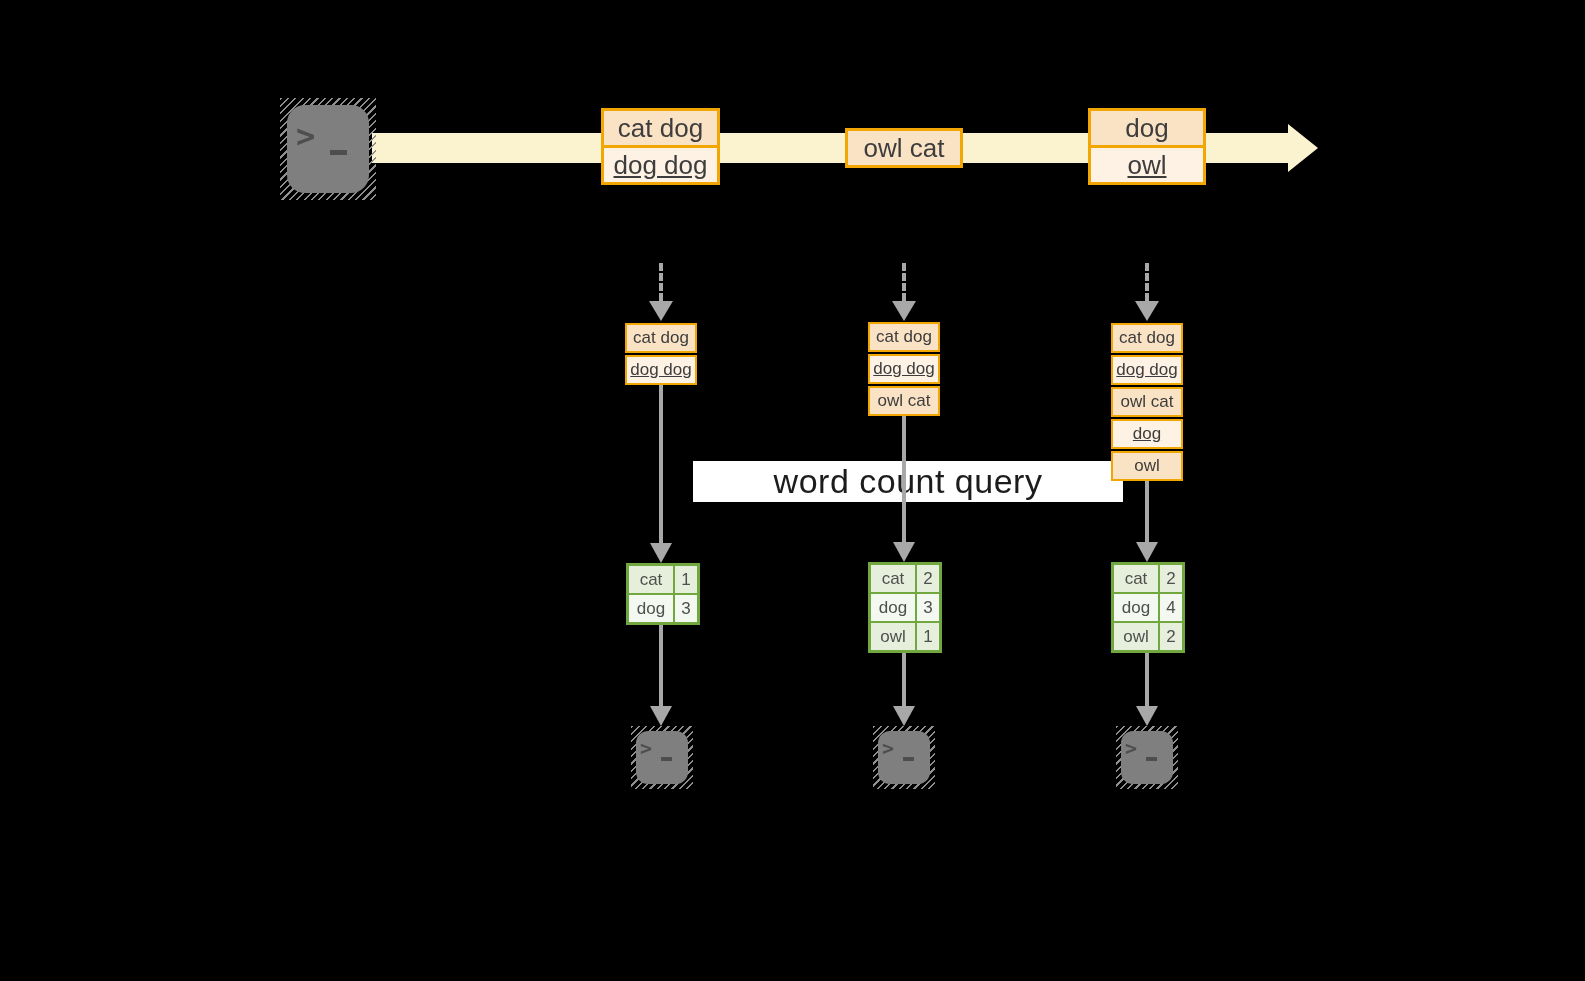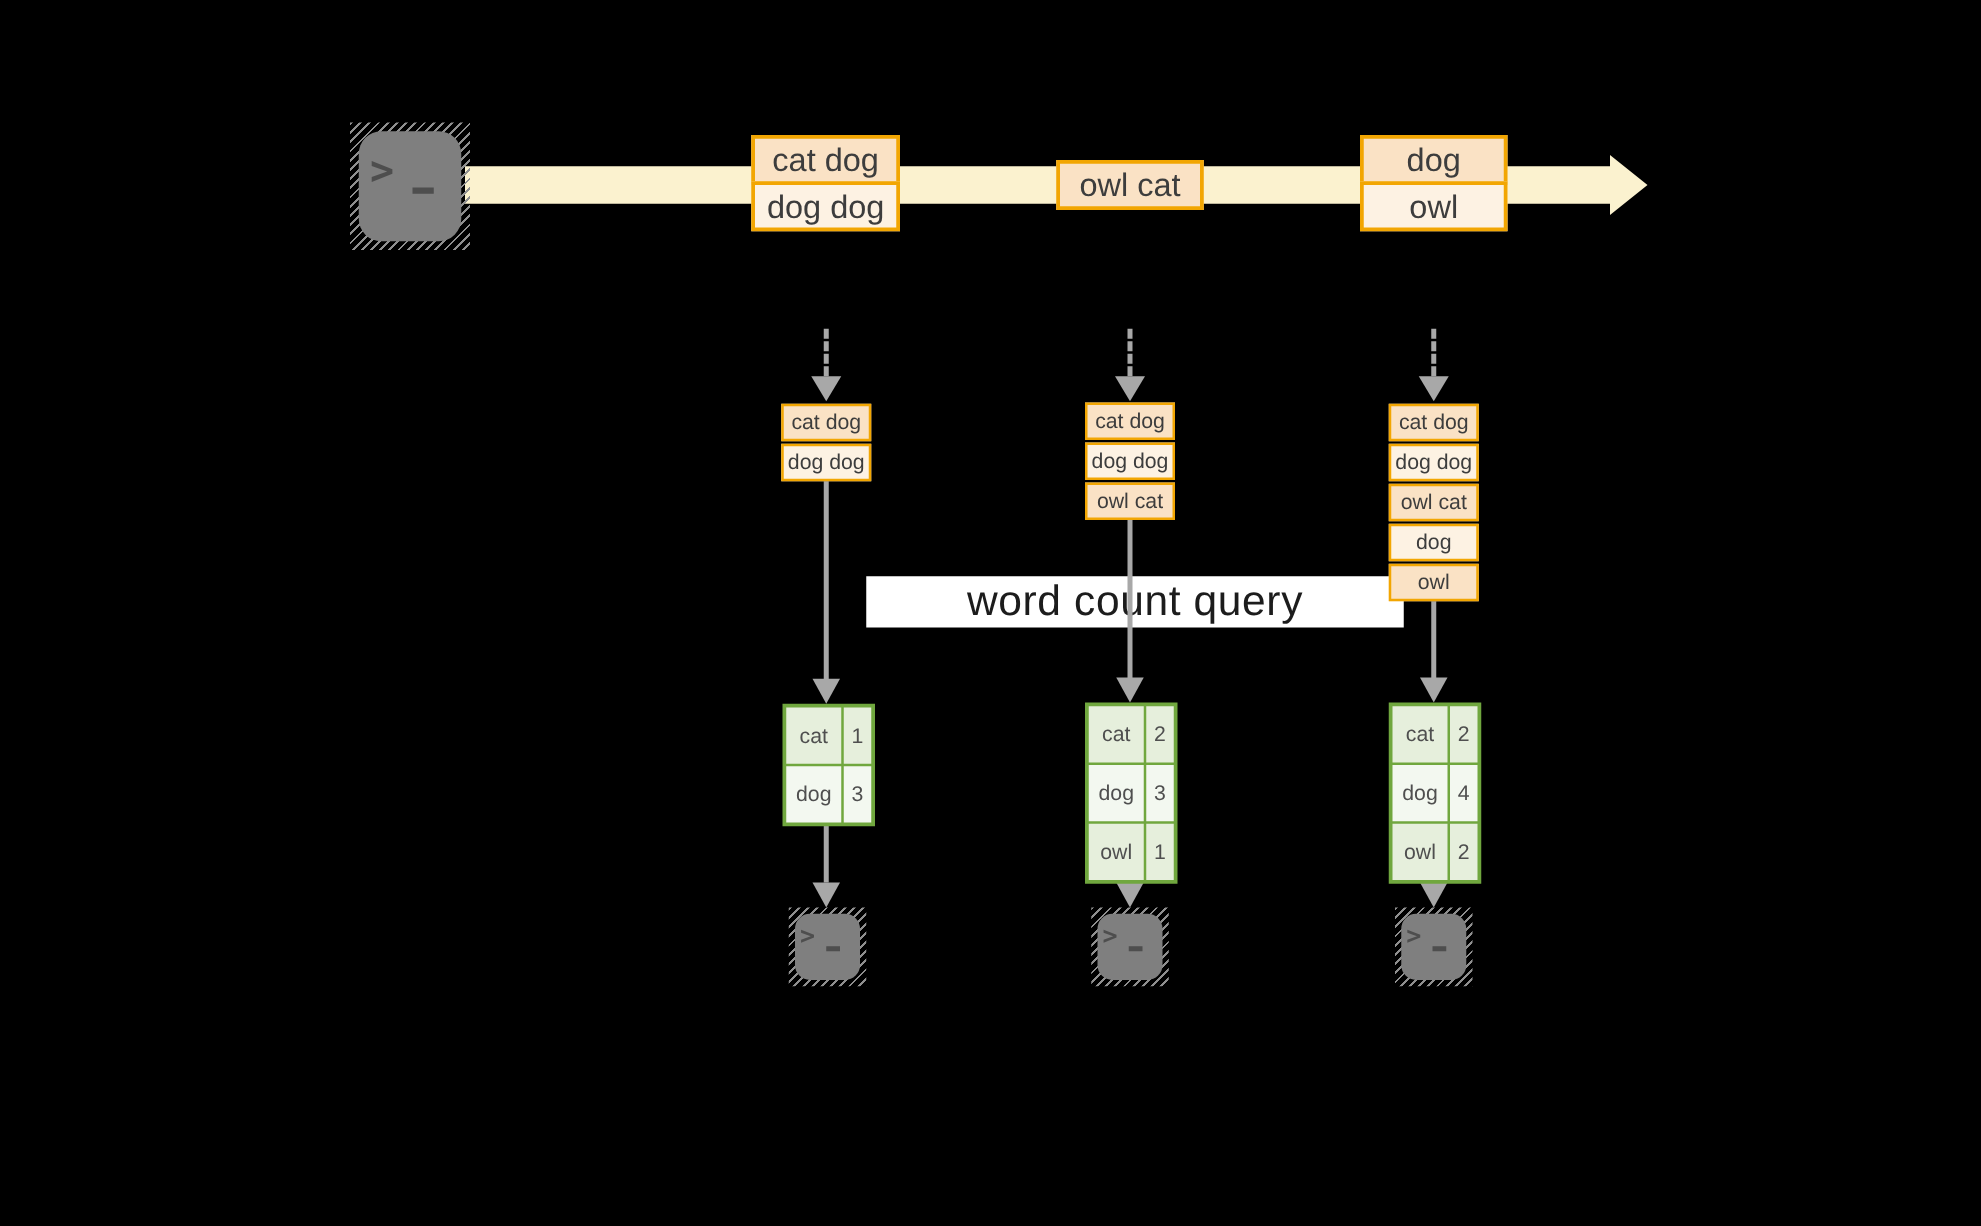--- a/index.html
+++ b/index.html
@@ -13,21 +13,21 @@
   .band{background:#fbf2cf;height:30px;z-index:1;}
   .band-head{width:0;height:0;border-top:24px solid transparent;border-bottom:24px solid transparent;
              border-left:30px solid #fbf2cf;z-index:1;}
 
   
   .sevent{z-index:2;}
   .srow{box-sizing:border-box;height:40px;border:3px solid #f2a602;display:flex;align-items:center;justify-content:center;
         font-size:26px;color:#3d3d3d;}
   .srow + .srow{margin-top:-3px;}
   .fill-dark{background:#fae2c5;}
-  .fill-light{background:#fdf2e3;}
+  .fill-light{background:#fdf2e3;text-decoration:underline;}
 
   
   .dash-line{width:0;border-left:4px dashed #a8a8a8;z-index:4;}
   .head-down{width:0;height:0;border-left:12px solid transparent;border-right:12px solid transparent;
              border-top:20px solid #a8a8a8;z-index:4;}
   .head-down.small{border-left-width:11px;border-right-width:11px;border-top-width:20px;}
 
   
   .vline{width:4px;background:#a8a8a8;z-index:4;}
 
@@ -35,21 +35,21 @@
   .stack{z-index:5;display:flex;flex-direction:column;gap:2px;width:72px;}
   .stack .krow{box-sizing:border-box;height:30px;border:2px solid #f2a602;display:flex;align-items:center;justify-content:center;
                font-size:17px;color:#3d3d3d;}
 
   
   .banner{z-index:3;background:#ffffff;display:flex;align-items:center;justify-content:center;
           font-size:34px;font-weight:300;color:#1c1c1c;letter-spacing:.5px;}
 
   
   .gtable{z-index:5;background:#70a73e;padding:3px;display:grid;grid-template-columns:44px 22px;gap:2px;box-sizing:border-box;}
-  .gcell{height:45px;display:flex;align-items:center;justify-content:center;font-size:17px;color:#4f4f4f;}
+  .gcell{height:27px;display:flex;align-items:center;justify-content:center;font-size:17px;color:#4f4f4f;}
   .g-dark{background:#e6efdc;}
   .g-light{background:#f3f8f0;}
 
   
   .term{z-index:5;background:repeating-linear-gradient(135deg,#8f8f8f 0 1.6px,rgba(0,0,0,0) 1.6px 5.2px);}
   .term-inner{position:absolute;background:#7f7f7f;display:block;}
   .term-big .term-inner{inset:7px;border-radius:18px;}
   .term-small .term-inner{inset:5px;border-radius:12px;}
   .chevron{position:absolute;color:#4e4e4e;font-family:"DejaVu Sans Mono",monospace;font-weight:bold;line-height:1;}
   .uscore{position:absolute;background:#4e4e4e;}

